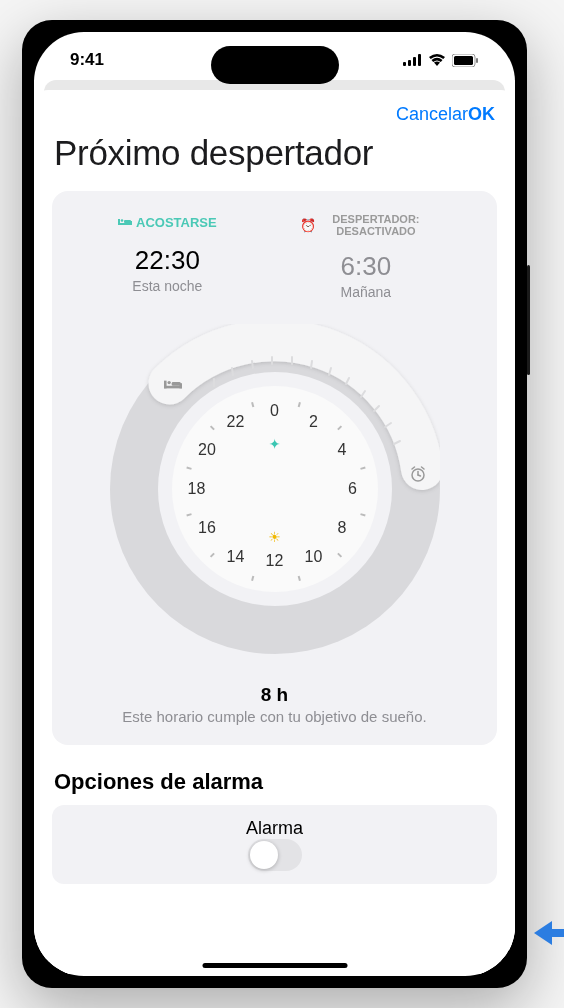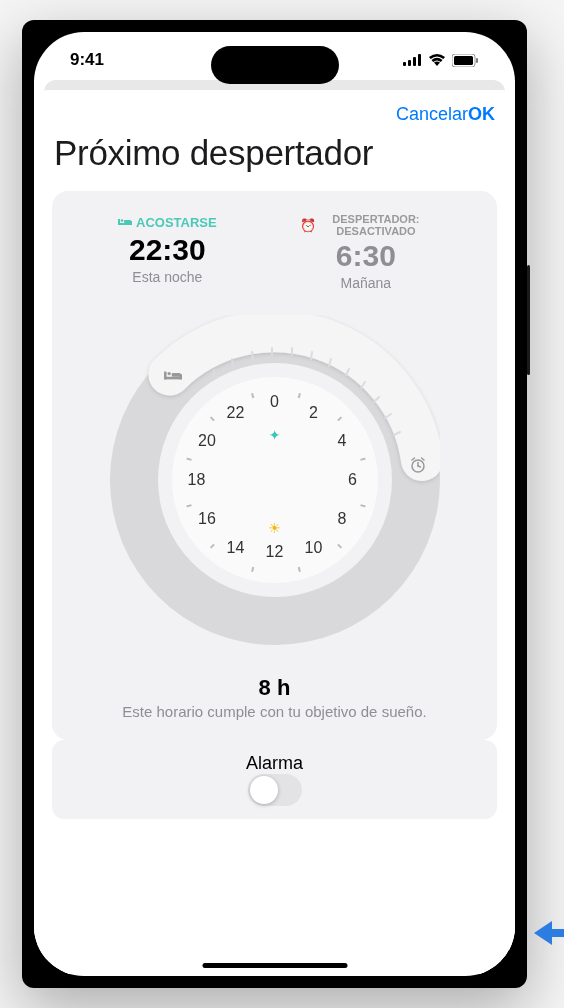--- a/index.html
+++ b/index.html
@@ -4,21 +4,21 @@
   <style>
     * { margin: 0; padding: 0; box-sizing: border-box; font-family: -apple-system, BlinkMacSystemFont, 'Segoe UI', sans-serif; }
     body { background: #f5f5f5; display: flex; align-items: flex-start; justify-content: center; padding: 20px; }
     
     .container { position: relative; width: 520px; }
     
     .phone-frame {
       width: 505px;
       height: 968px;
       background: #000;
-      border-radius: 12px;
+      border-radius: 30px;
       padding: 12px;
       position: relative;
       box-shadow: 0 20px 60px rgba(0,0,0,0.3);
     }
     .phone-side-btn { position: absolute; background: #1a1a1a; border-radius: 2px; }
     .side-btn-right { right: -3px; top: 245px; width: 3px; height: 110px; }
     
     .screen {
       width: 100%;
       height: 100%;
@@ -104,24 +104,24 @@
       font-size: 13px;
       font-weight: 600;
       color: #4bc9b6;
       display: inline-flex;
       align-items: center;
       gap: 4px;
       justify-content: center;
     }
     .time-label.grey { color: #9a9a9a; }
     .time-val {
-      font-size: 30px;
-      font-weight: 700;
+      font-size: 26px;
+      font-weight: 400;
       color: #000;
-      margin-top: 2px;
+      margin-top: 14px;
     }
     .time-val.grey { color: #8e8e93; }
     .time-sub { font-size: 14px; color: #8e8e93; margin-top: 2px; }
     
     .clock-wrap {
       width: 330px;
       height: 330px;
       margin: 12px auto 0;
       position: relative;
     }
@@ -181,21 +181,21 @@
     }
     
     .center-icon { position: absolute; transform: translate(-50%, -50%); font-size: 14px; }
     .icon-sparkle { color: #3ac6b2; }
     .icon-sun { color: #f0b800; }
     
     .summary {
       text-align: center;
       margin-top: 30px;
     }
-    .summary-hours { font-size: 22px; font-weight: 700; color: #000; }
+    .summary-hours { font-size: 19px; font-weight: 700; color: #000; }
     .summary-text { font-size: 15px; color: #8e8e93; margin-top: 2px; }
     
     .section-title {
       font-size: 22px;
       font-weight: 700;
       padding: 24px 20px 10px;
       color: #000;
     }
     
     .option-row {
@@ -389,20 +389,21 @@
                 <span class="center-icon icon-sun" style="left:50%; top:73%;">☀</span>
               </div>
             </div>
 
             <div class="summary">
               <div class="summary-hours">8 h</div>
               <div class="summary-text">Este horario cumple con tu objetivo de sueño.</div>
             </div>
           </div>
 
+          <div class="section-title">Opciones de alarma</div>
           <div class="option-row">
             <span>Alarma</span>
             <div class="switch">
               <div class="switch-knob"></div>
             </div>
           </div>
 
         </div>
       </div>
 

